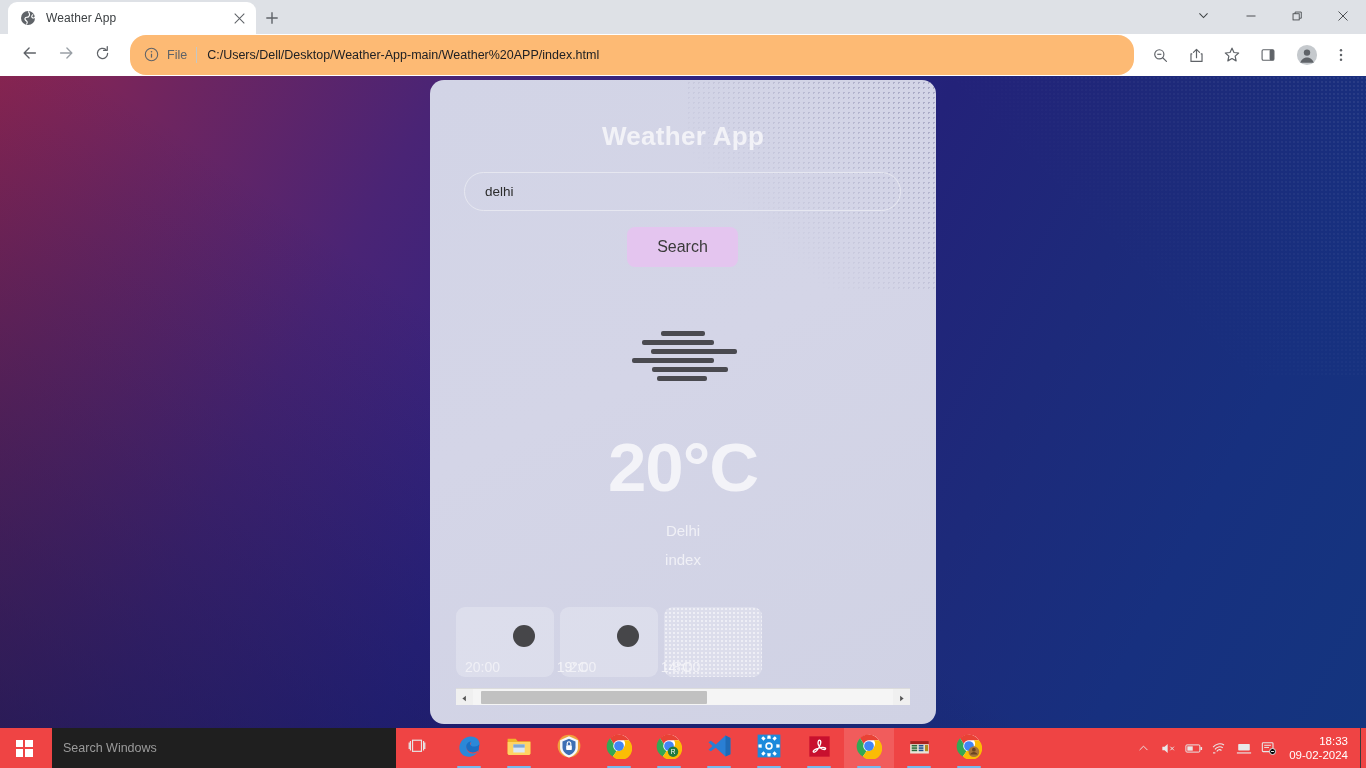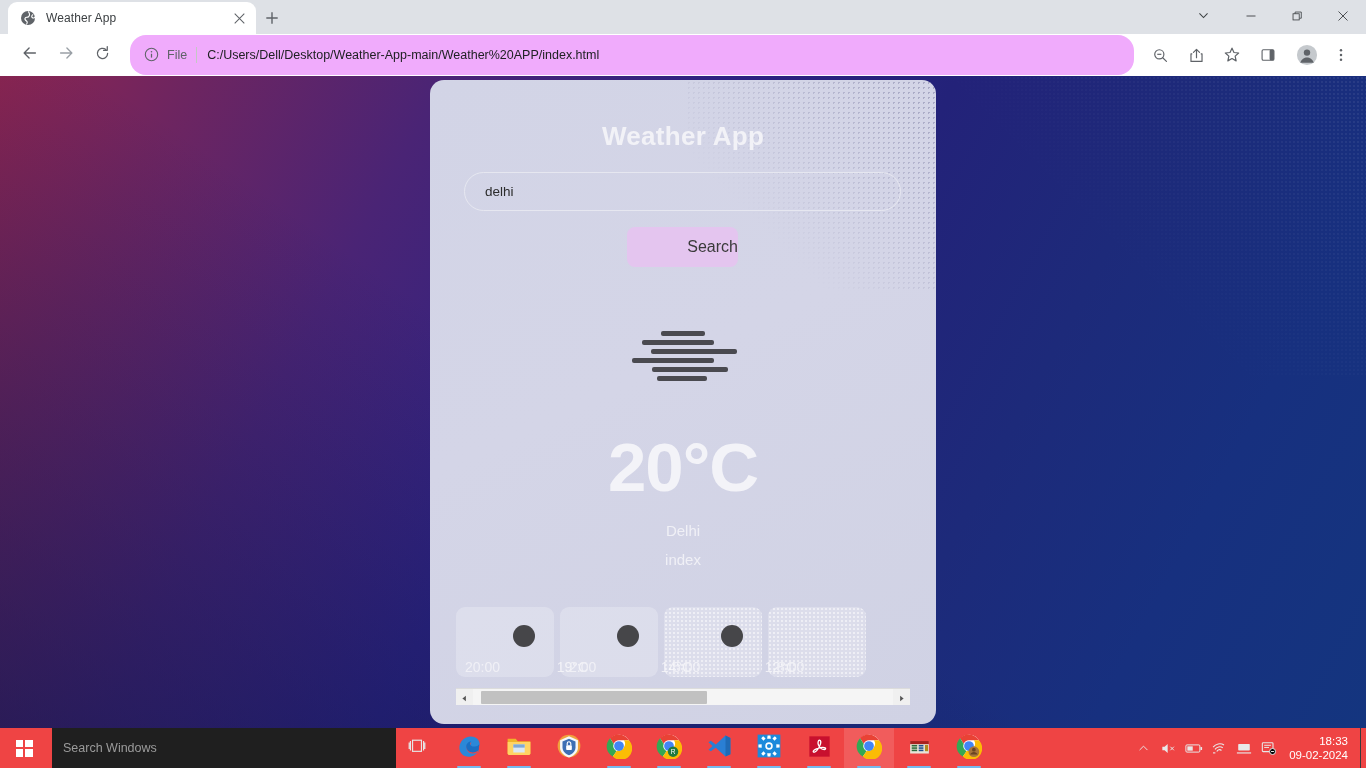--- a/index.html
+++ b/index.html
@@ -37,21 +37,21 @@
   .toolbar {
     position:absolute; left:0; top:34px; width:1366px; height:42px;
     background:#fff; display:flex; align-items:center; padding:0 8px;
   }
   .navbtn {
     width:32px; height:32px; margin:0 2px; border-radius:50%;
     display:flex; align-items:center; justify-content:center; color:#5f6368;
   }
   .navbtn.back { margin-left:6px; }
   .omnibox {
-    flex:1; height:40px; margin:0 8px 0 10px; background:#f0abfc; border-radius:16px;
+    flex:1; height:40px; margin:0 8px 0 10px; background:#fdba74; border-radius:16px;
     display:flex; align-items:center; padding:16px 14px; min-width:0;
   }
   .ob-info { width:16px; height:16px; flex:0 0 16px; margin-right:7px; color:#5f6368; }
   .ob-file { font-size:12.5px; color:#5f6368; margin-right:9px; white-space:nowrap; }
   .ob-sep { width:1px; height:16px; background:#c4c7c5; margin-right:10px; flex:0 0 1px; }
   .ob-url {
     font-size:12.5px; color:#202124; white-space:nowrap; overflow:hidden; text-overflow:ellipsis;
   }
   .tb-icons { display:flex; align-items:center; }
   .tb-icon {
@@ -103,21 +103,20 @@
     position:absolute; left:34px; top:92px; width:437px; height:39px;
     border:1px solid #e6e7f0; border-radius:20px; background:transparent;
     padding:0 20px; font-size:13.5px; color:#2b2b2b;
     font-family:"Liberation Sans", sans-serif; outline:none;
   }
   .search-btn {
     position:absolute; left:197px; top:147px; width:111px; height:40px;
     background:#e4c5ef; border:none; border-radius:8px;
     font-size:16px; color:#3a3a3a; font-family:"Liberation Sans", sans-serif;
     cursor:pointer;
-    text-align:right;
   }
 
   
   .weather-icon {
     position:absolute; left:0; top:240px; width:100%; height:72px;
     display:flex; flex-direction:column; align-items:center; justify-content:center;
   }
   .haze-bar { height:5px; background:#4a4a50; border-radius:2px; margin:2px 0; }
 
   .temperature {
@@ -382,26 +381,20 @@
                 <div class="fc-dots"></div>
                 <div class="fc-icon"></div>
                 <div class="fc-time">20:00</div>
                 <div class="fc-temp">19°C</div>
               </div>
               <div class="fc">
                 <div class="fc-dots"></div>
                 <div class="fc-icon"></div>
                 <div class="fc-time">2:00</div>
                 <div class="fc-temp">14°C</div>
-              </div>
-              <div class="fc textured">
-                <div class="fc-dots"></div>
-                <div class="fc-icon"></div>
-                <div class="fc-time">5:00</div>
-                <div class="fc-temp">12°C</div>
               </div>
               <div class="fc textured">
                 <div class="fc-dots"></div>
                 <div class="fc-time">8:00</div>
                 <div class="fc-temp"></div>
               </div>
             </div>
 
           <div class="hscroll">
             <div class="hs-arrow">

